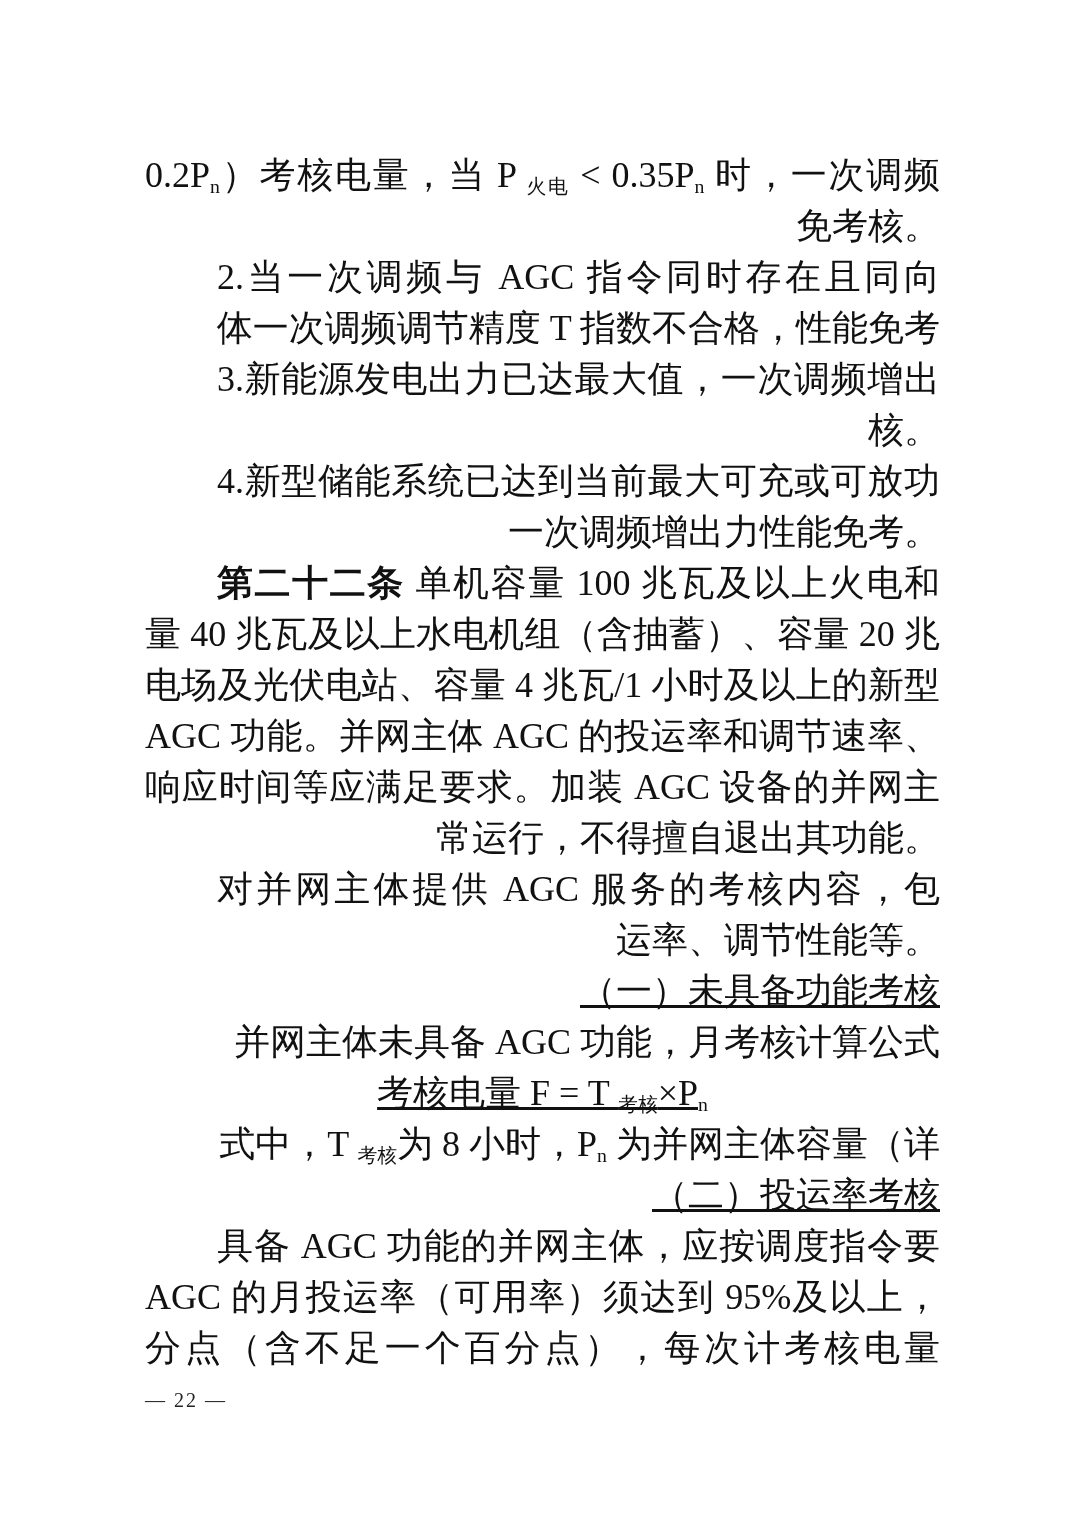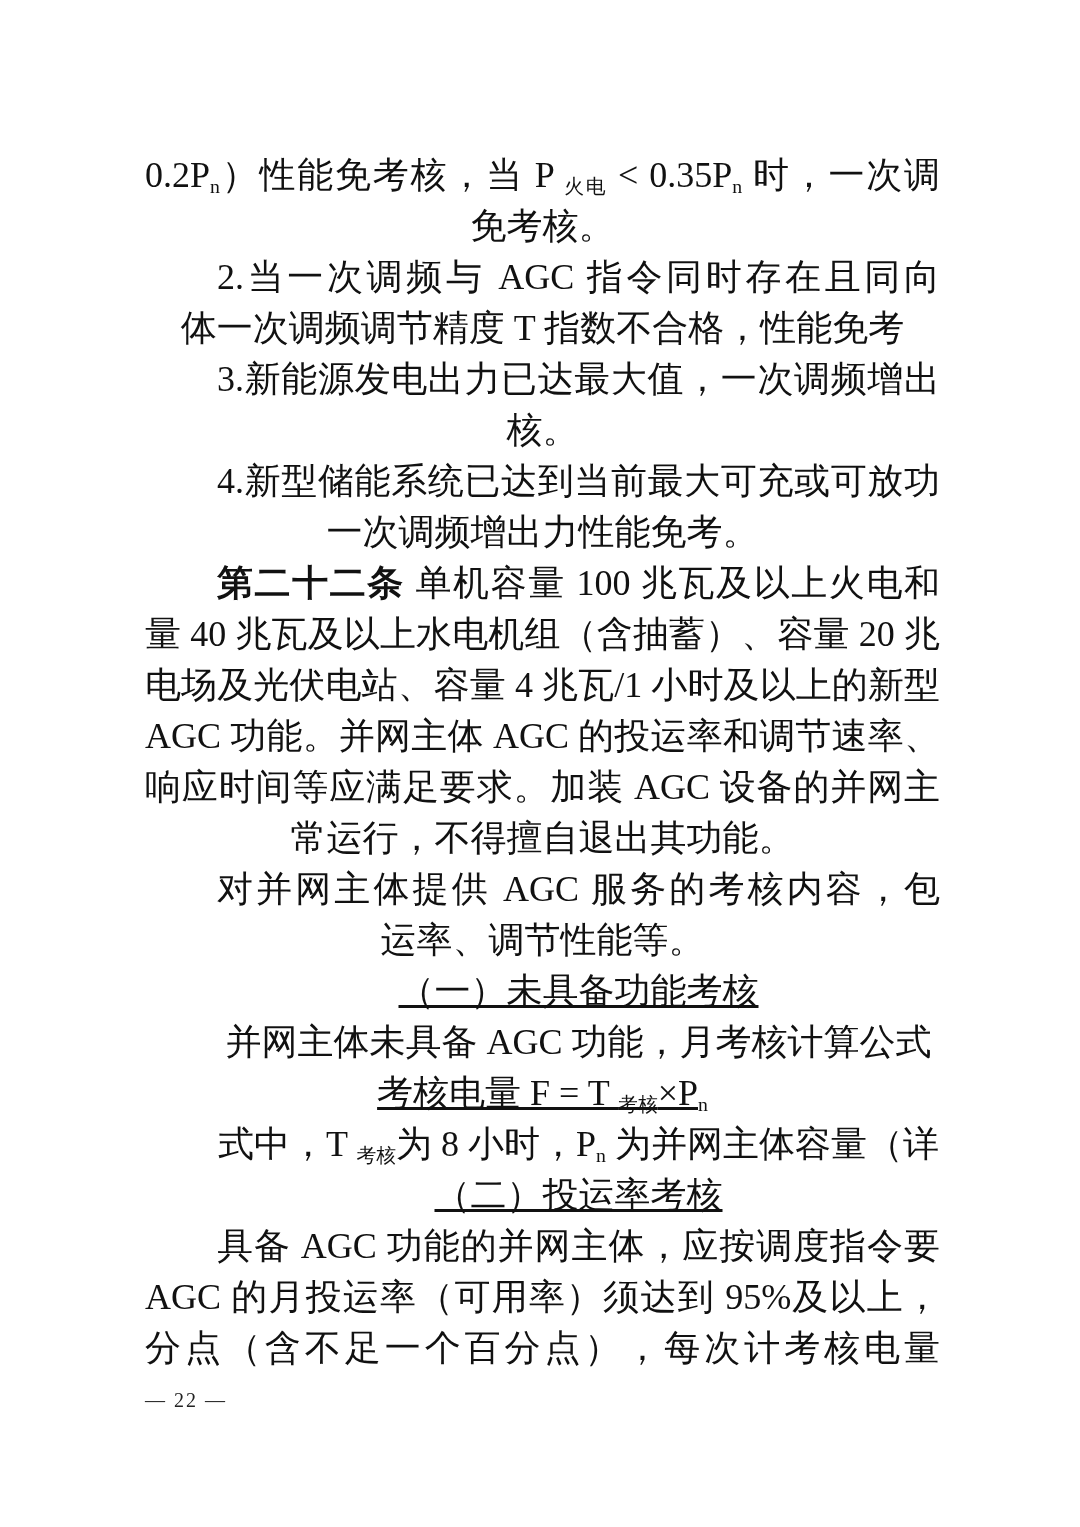--- a/index.html
+++ b/index.html
@@ -20,21 +20,21 @@
     position: absolute;
     left: 145px;
     top: 150px;
     width: 795px;
     font-size: 36px;
   }
   .line {
     height: 51px;
     line-height: 51px;
     overflow: hidden;
-    text-align: center;
+    text-align: right;
     white-space: normal;
   }
   .line.justify {
     text-align: justify;
     text-align-last: justify;
   }
   .line.center {
     text-align: center;
     text-align-last: center;
     text-decoration: underline;
@@ -54,21 +54,21 @@
     line-height: 34px;
     color: #222222;
     letter-spacing: 2px;
   }
 </style>
 </head>
 <body>
 
 <div class="page">
   <div class="doc-body" id="doc-body">
-      <div class="line justify"><span class="seg-normal">0.2P</span><span class="seg-sub">n</span><span class="seg-normal">）性能免考核，当 P </span><span class="seg-sub">火电</span><span class="seg-normal"> &lt; 0.35P</span><span class="seg-sub">n</span><span class="seg-normal"> 时，一次调频减出力性能</span></div>
+      <div class="line justify"><span class="seg-normal">0.2P</span><span class="seg-sub">n</span><span class="seg-normal">）考核电量，当 P </span><span class="seg-sub">火电</span><span class="seg-normal"> &lt; 0.35P</span><span class="seg-sub">n</span><span class="seg-normal"> 时，一次调频减出力性能</span></div>
       <div class="line "><span class="seg-normal">免考核。</span></div>
       <div class="line justify" style="text-indent: 2em;"><span class="seg-normal">2.当一次调频与 AGC 指令同时存在且同向时，造成并网主</span></div>
       <div class="line "><span class="seg-normal">体一次调频调节精度 T 指数不合格，性能免考核。</span></div>
       <div class="line justify" style="text-indent: 2em;"><span class="seg-normal">3.新能源发电出力已达最大值，一次调频增出力性能免考</span></div>
       <div class="line "><span class="seg-normal">核。</span></div>
       <div class="line justify" style="text-indent: 2em;"><span class="seg-normal">4.新型储能系统已达到当前最大可充或可放功率时，一次调</span></div>
       <div class="line "><span class="seg-normal">一次调频增出力性能免考。</span></div>
       <div class="line justify" style="text-indent: 2em;"><span class="seg-bold">第二十二条</span><span class="seg-normal"> 单机容量 100 兆瓦及以上火电和燃机、单机容</span></div>
       <div class="line justify"><span class="seg-normal">量 40 兆瓦及以上水电机组（含抽蓄）、容量 20 兆瓦及以上的风</span></div>
       <div class="line justify"><span class="seg-normal">电场及光伏电站、容量 4 兆瓦/1 小时及以上的新型储能应具有</span></div>

